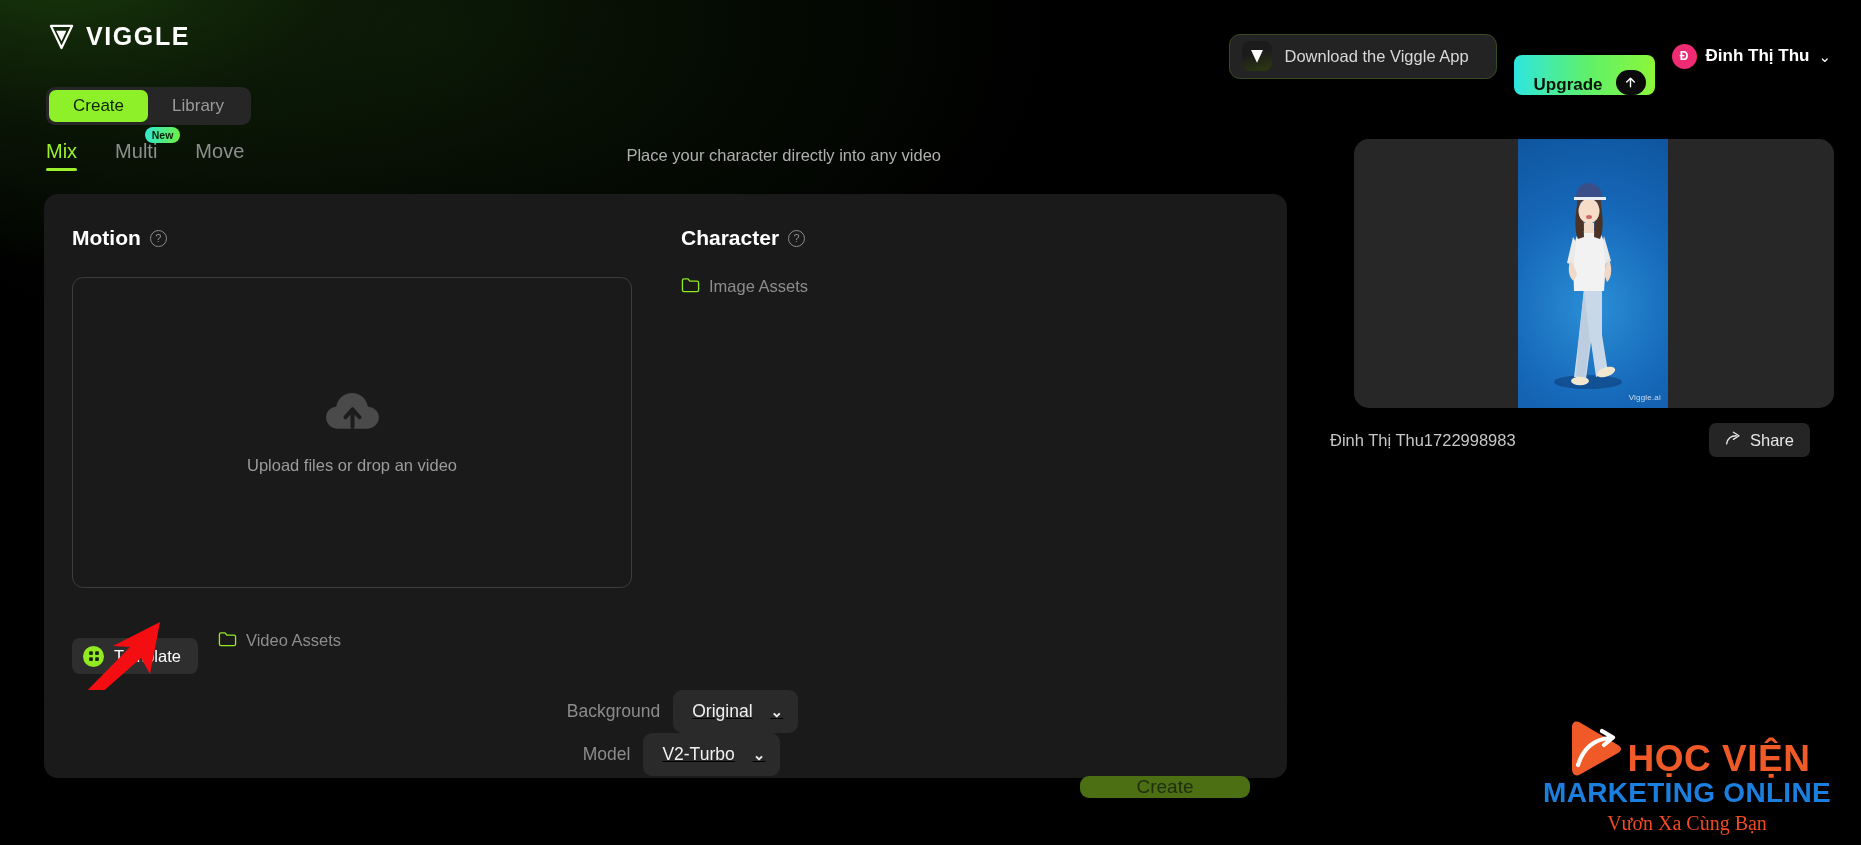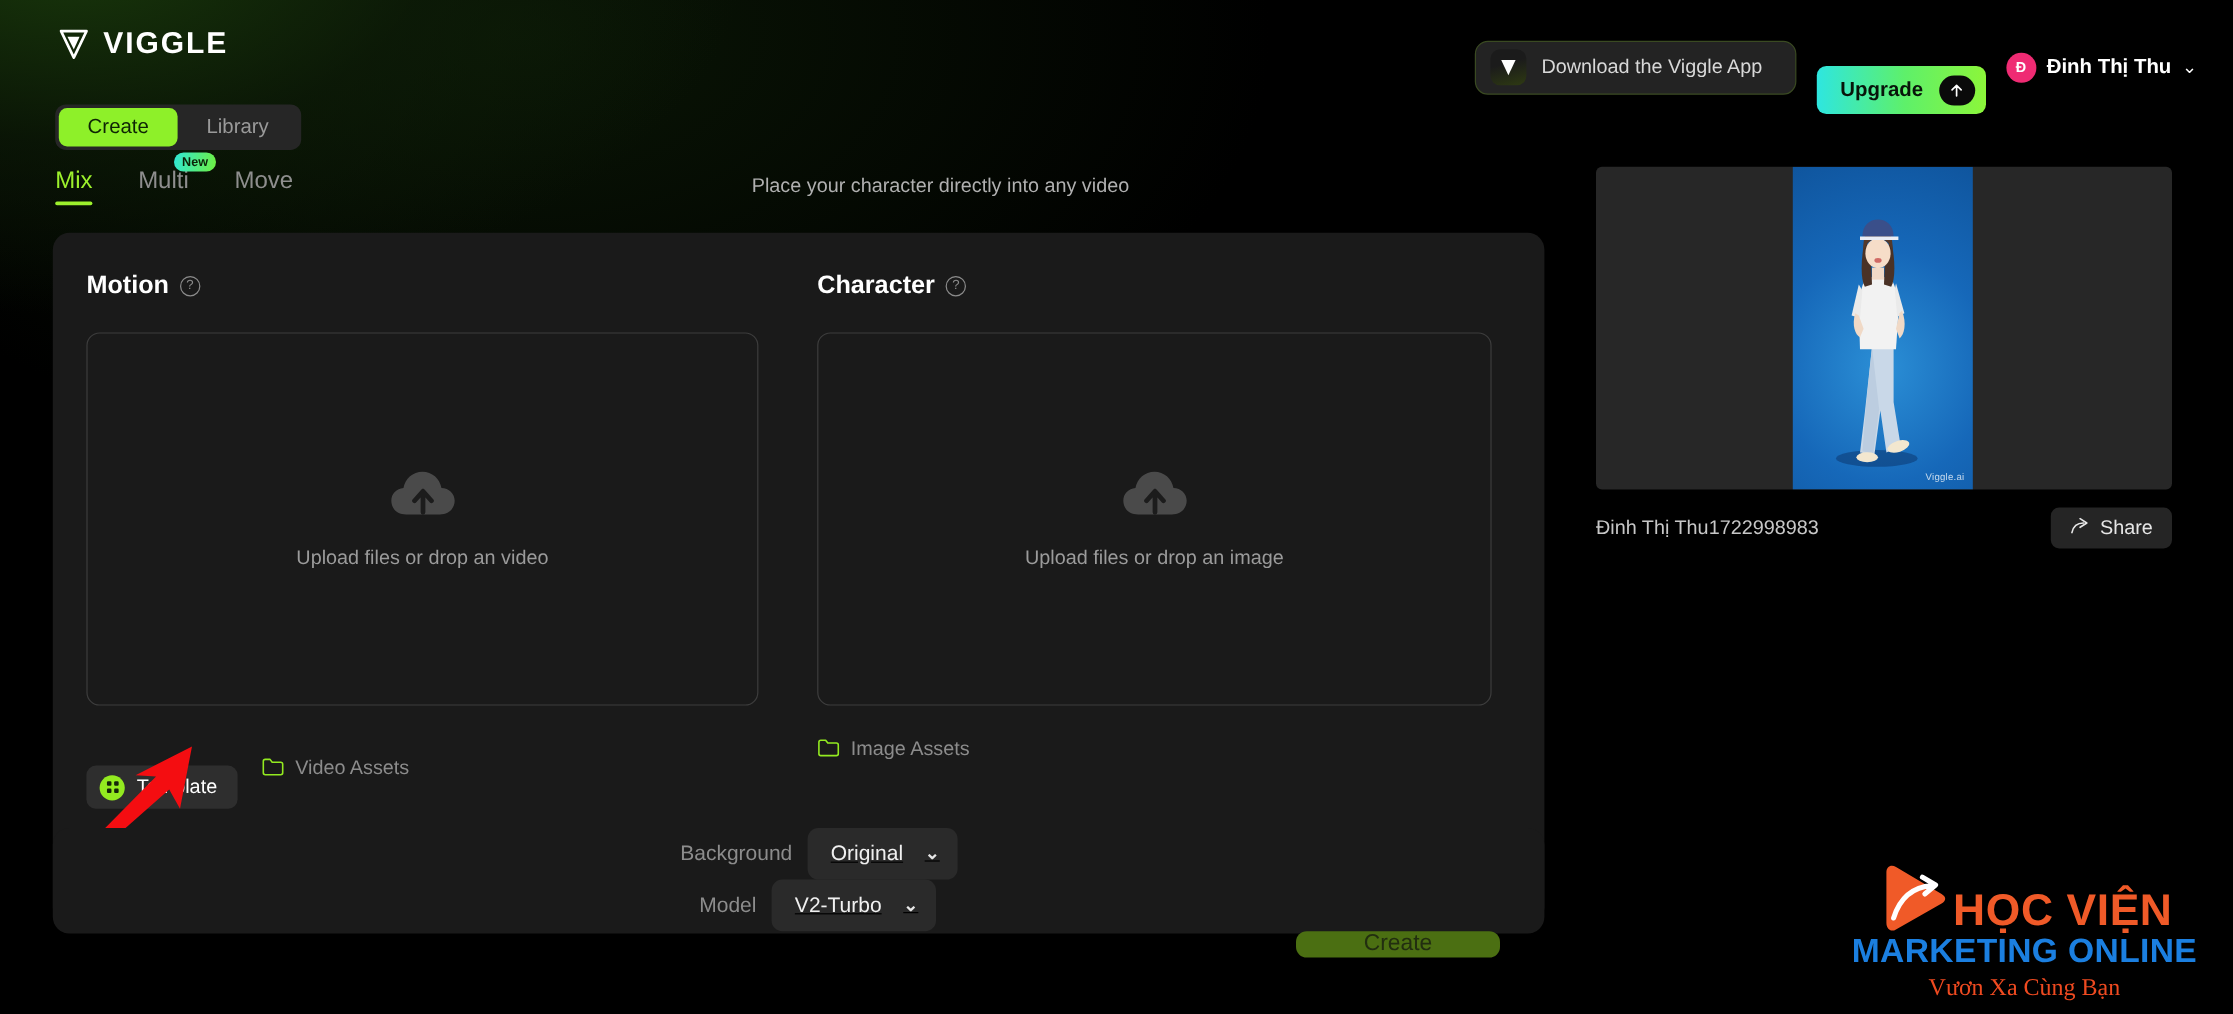--- a/index.html
+++ b/index.html
@@ -49,21 +49,21 @@
   }
   #download-app .app-icon {
     width: 30px; height: 30px; border-radius: 8px;
     background: linear-gradient(165deg,#1b1b1b 40%, #2e3a12 100%);
     display: flex; align-items: center; justify-content: center;
   }
   #download-app .app-icon svg { width: 16px; height: 16px; }
   #download-app .lbl { font-size: 16.5px; color: #d8d8d8; white-space: nowrap; }
 
   #upgrade-btn {
-    display: flex; align-items: center; gap: 13px;
+    display: flex; align-items: flex-end; gap: 13px;
     height: 40px; padding: 0 9px 0 20px;
     border: none; border-radius: 8px;
     background: linear-gradient(90deg, #2ee6e0 0%, #5ef06a 52%, #8cf63a 100%);
     cursor: pointer;
     margin-top: 38px;
   }
   #upgrade-btn .lbl {
     font-size: 17px; font-weight: 600; color: #08140a;
     font-family: "Liberation Sans", sans-serif;
   }
@@ -213,21 +213,21 @@
   
   #annotation-arrow {
     position: absolute; left: 68px; top: 620px;
     width: 110px; height: 90px; pointer-events: none;
   }
 
   
   #preview-panel { position: absolute; left: 1330px; top: 139px; width: 480px; }
   #preview-stage {
     position: relative; width: 480px; height: 269px;
-    background: #272727; border-radius: 5px; overflow: hidden;
+    background: #272727; border-radius: 15px; overflow: hidden; margin-left: 24px;
   }
   #preview-video {
     position: absolute; left: 164px; top: 0;
     width: 150px; height: 269px;
     background: radial-gradient(130% 80% at 50% 62%, #2b8fd6 0%, #1668b9 45%, #0d4f95 100%);
     overflow: hidden;
   }
   #preview-video .wm {
     position: absolute; right: 7px; bottom: 6px;
     font-size: 8px; color: rgba(255,255,255,0.75); letter-spacing: 0.2px;
@@ -372,29 +372,20 @@
           <span class="lbl">Video Assets</span>
         </button>
       </div>
     </div>
 
     <div class="pane" style="left:637px; top:32px; width:562px;">
       <div class="pane-title">
         <span>Character</span>
         <span class="help-icon">?</span>
       </div>
-      <div class="dropzone">
-        <span class="cloud">
-          <svg viewBox="0 0 64 50" xmlns="http://www.w3.org/2000/svg">
-            <path d="M16 44 C7 44 2 38 2 31 C2 24.5 7 19.5 13.5 19 C15 10 22.5 3.5 31.5 3.5 C40.5 3.5 48 10 49.5 19 C56.5 19.2 62 24.5 62 31 C62 38 56.5 44 48 44 Z" fill="#4a4a4a"></path>
-            <path d="M32 42 L32 24 M32 22 L24 31 M32 22 L40 31" fill="none" stroke="#1c1c1c" stroke-width="4.5" stroke-linecap="round" stroke-linejoin="round"></path>
-          </svg>
-        </span>
-        <span class="dz-label">Upload files or drop an image</span>
-      </div>
       <div class="asset-row">
         <button class="asset-link" style="padding-left:0;">
           <span>
             <svg viewBox="0 0 20 18" xmlns="http://www.w3.org/2000/svg">
               <path d="M1.5 4.2 A1.7 1.7 0 0 1 3.2 2.5 L7.4 2.5 L9.3 5 L16.8 5 A1.7 1.7 0 0 1 18.5 6.7 L18.5 14.3 A1.7 1.7 0 0 1 16.8 16 L3.2 16 A1.7 1.7 0 0 1 1.5 14.3 Z" fill="none" stroke="#93ea20" stroke-width="1.4" stroke-linejoin="round"></path>
             </svg>
           </span>
           <span class="lbl">Image Assets</span>
         </button>
       </div>

